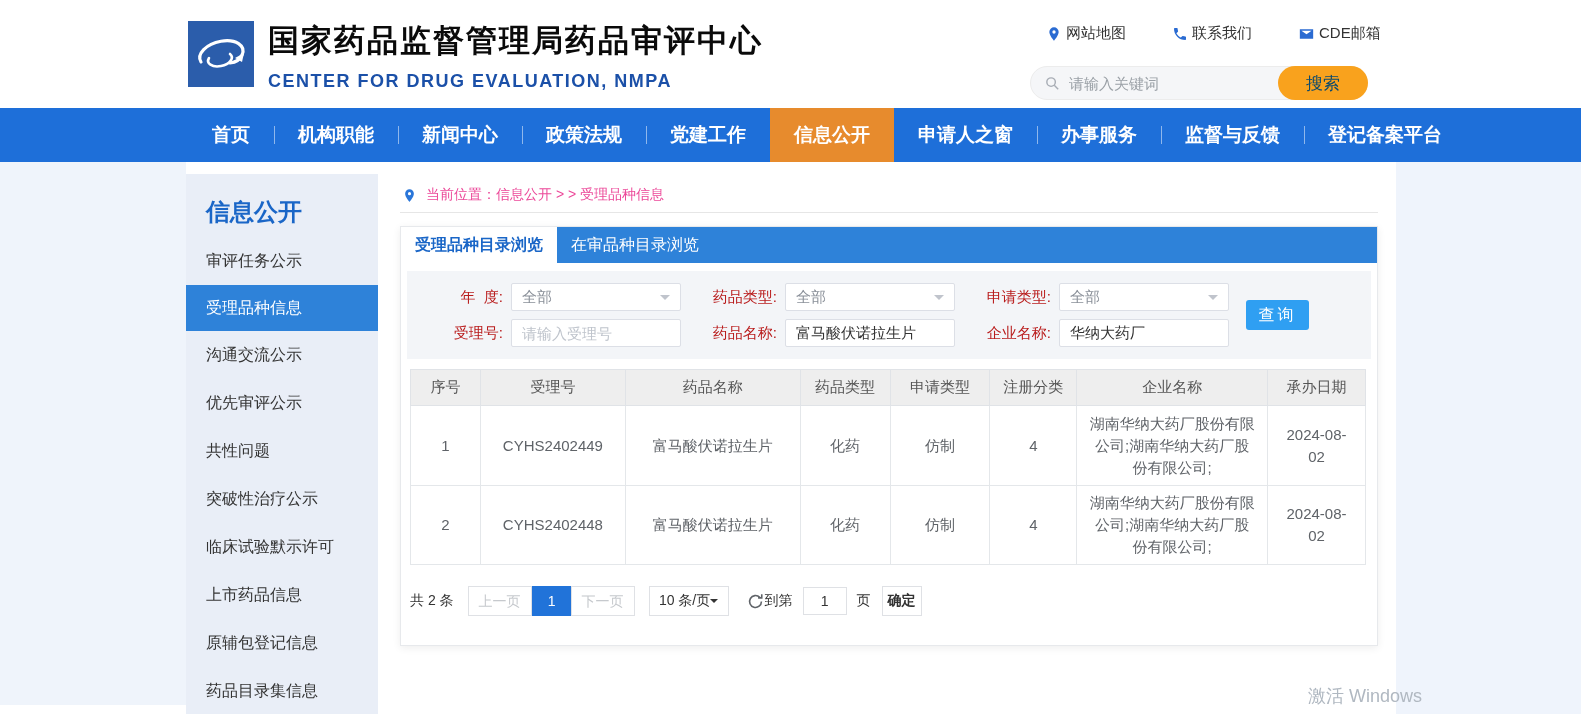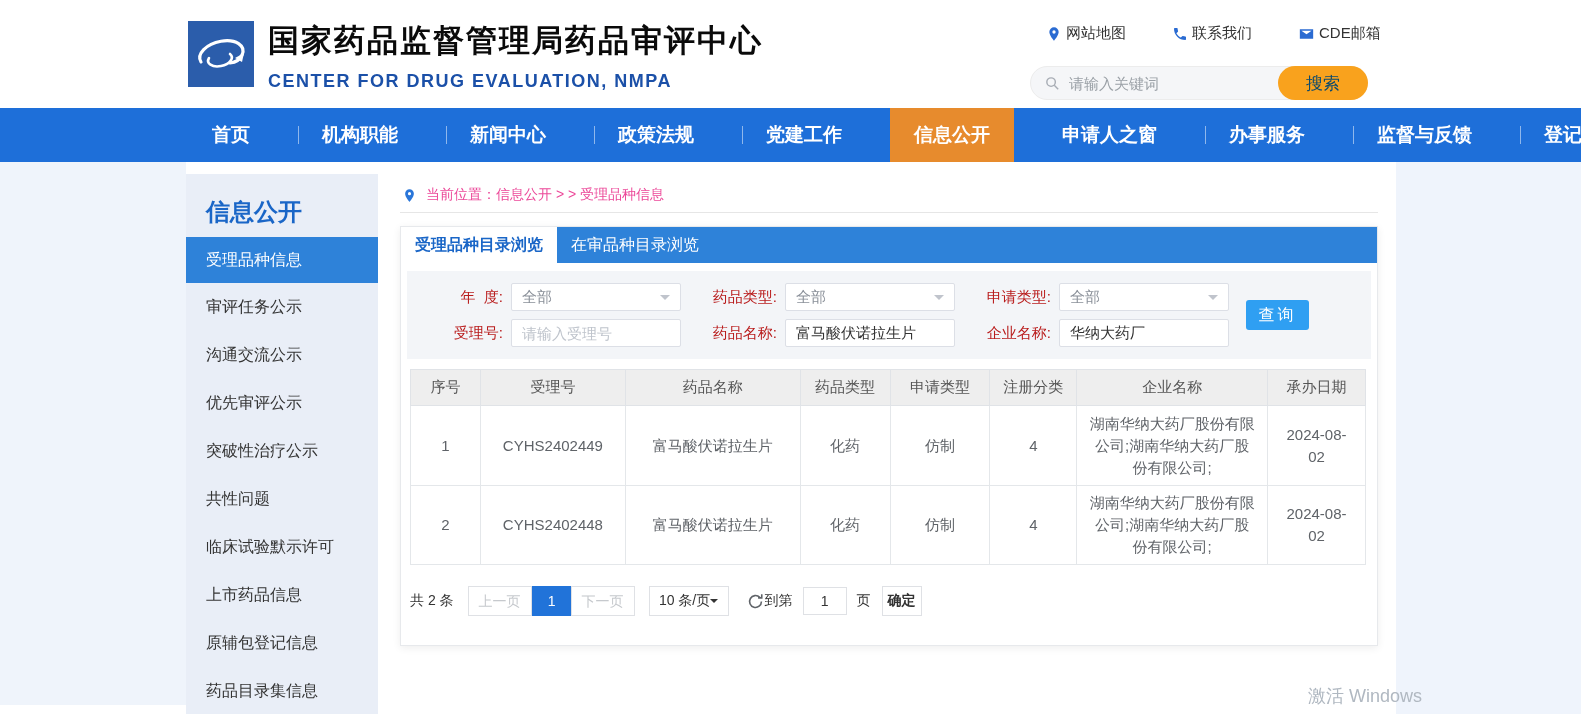--- a/index.html
+++ b/index.html
@@ -14,21 +14,21 @@
   .brand-sub { margin-top:9px; font-size:18px; font-weight:bold; color:#1b50a8; letter-spacing:1.5px; }
   .quick-links { position:absolute; left:1046px; top:24px; display:flex; gap:46px; align-items:center; }
   .qlink { display:flex; align-items:center; gap:4px; font-size:15px; color:#333; cursor:pointer; }
   .search-wrap { position:absolute; left:1030px; top:66px; width:338px; height:34px; }
   .search-box { width:100%; height:100%; background:#f5f6f8; border:1px solid #ececec; border-radius:17px; display:flex; align-items:center; padding-left:13px; }
   .search-input { border:none; background:transparent; outline:none; font-size:15px; color:#333; width:190px; margin-left:8px; }
   .search-input::placeholder { color:#9aa0a6; }
   .search-btn { position:absolute; right:0; top:0; width:90px; height:34px; border:none; border-radius:17px; background:#f9a21d; color:#0c4a6e; font-size:17px; cursor:pointer; }
 
   
-  .nav { height:54px; background:#1e6fd9; display:flex; align-items:stretch; padding-left:188px;gap:24px; }
+  .nav { height:54px; background:#1e6fd9; display:flex; align-items:stretch; padding-left:188px; }
   .nav-item { position:relative; display:flex; align-items:center; padding:0 24px; color:#fff; font-size:19px; font-weight:bold; cursor:pointer; white-space:nowrap; }
   .nav-item + .nav-item::before { content:""; position:absolute; left:0; top:18px; height:18px; width:1px; background:rgba(255,255,255,.5); }
   .nav-item.active { background:#e78b2d; }
   .nav-item.active::before, .nav-item.active + .nav-item::before { display:none; }
 
   
   .body-area { position:relative; height:552px; background:#fff; }
   .left-band  { position:absolute; left:0; top:0; width:186px; height:543px; background:#eff4fb; }
   .right-band { position:absolute; left:1396px; top:0; right:0; height:552px; background:#eff4fc; }
 
@@ -141,26 +141,26 @@
     <div class="nav-item">监督与反馈</div>
     <div class="nav-item">登记备案平台</div>
   </div>
 
   <div class="body-area">
     <div class="left-band"></div>
     <div class="right-band"></div>
 
     <div class="sidebar">
       <div class="side-title">信息公开</div>
+      <div class="side-item">审评任务公示</div>
       <div class="side-item active">受理品种信息</div>
-      <div class="side-item">审评任务公示</div>
       <div class="side-item">沟通交流公示</div>
       <div class="side-item">优先审评公示</div>
+      <div class="side-item">共性问题</div>
       <div class="side-item">突破性治疗公示</div>
-      <div class="side-item">共性问题</div>
       <div class="side-item">临床试验默示许可</div>
       <div class="side-item">上市药品信息</div>
       <div class="side-item">原辅包登记信息</div>
       <div class="side-item">药品目录集信息</div>
     </div>
 
     <div class="main">
       <div class="breadcrumb">
         <svg width="15" height="15" viewBox="0 0 24 24">
             <path fill="#2a76d9" d="M12 2a7 7 0 0 0-7 7c0 5.2 7 13 7 13s7-7.8 7-13a7 7 0 0 0-7-7zm0 9.5a2.5 2.5 0 1 1 0-5 2.5 2.5 0 0 1 0 5z"></path>

